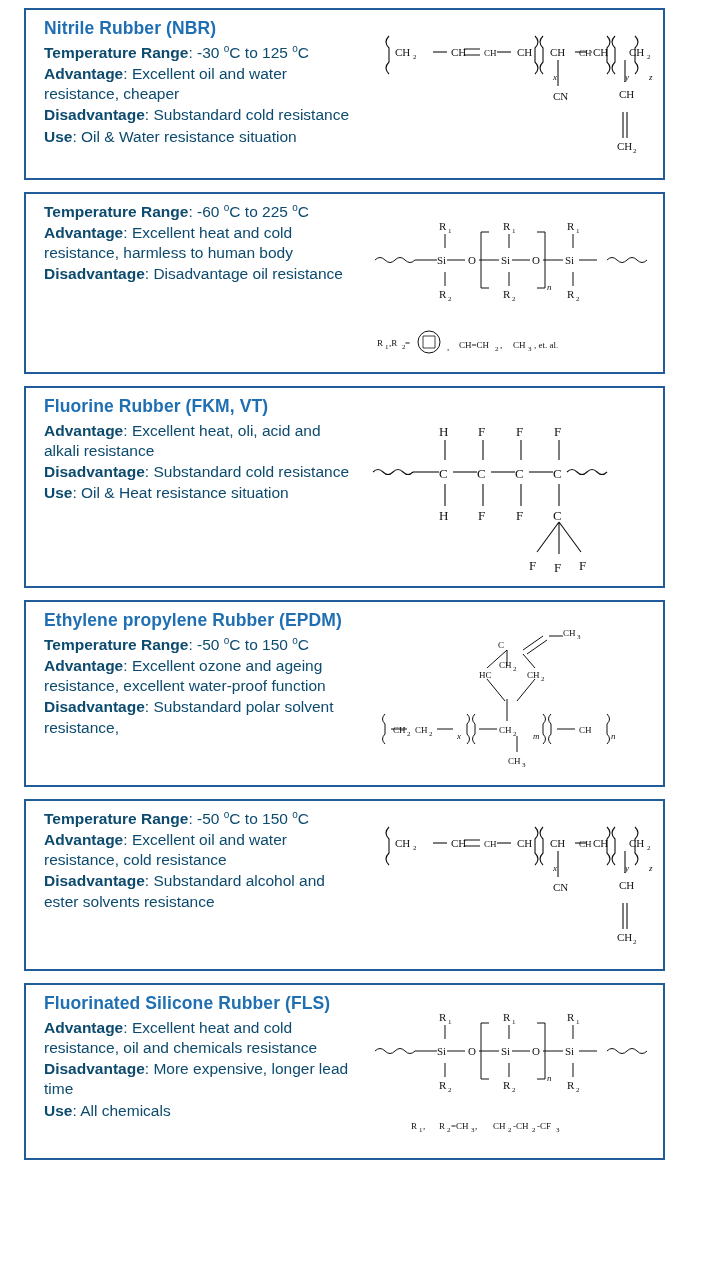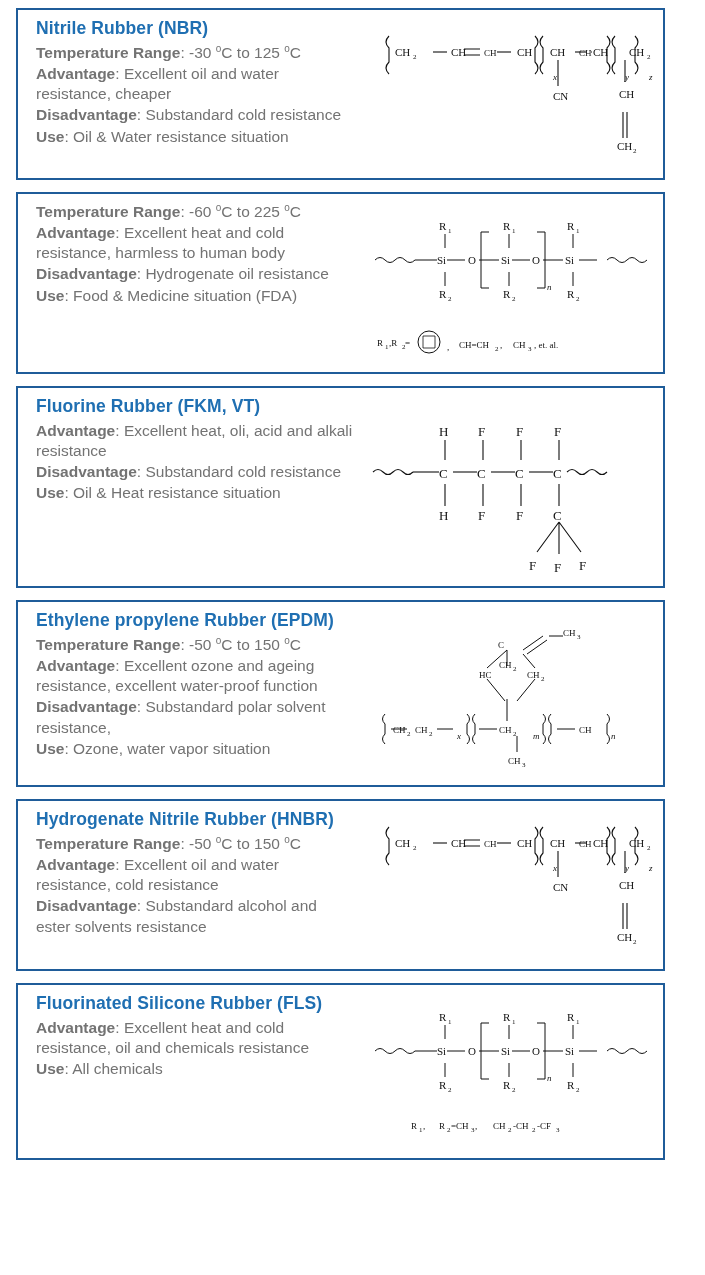--- a/index.html
+++ b/index.html
@@ -4,21 +4,21 @@
 <style>
   html,body{margin:0;padding:0;}
   body{
     width:705px;
     background:#ffffff;
     font-family:"Liberation Sans", sans-serif;
     color:#1a1a1a;
   }
   .sheet{
     width:673px;
-    padding:8px 0 6px 8px;
+    padding:8px 0 6px 16px;
     box-sizing:border-box;
   }
   .card{
     border:2px solid #1f5c99;
     margin:0 8px 12px 8px;
     box-sizing:border-box;
     display:flex;
     flex-direction:row;
     align-items:stretch;
     background:#fff;
@@ -42,21 +42,21 @@
     font-weight:bold;
     font-size:17.5px;
     margin:0 0 4px 0;
     letter-spacing:0.1px;
     line-height:1.2;
   }
   .row{
     font-size:15.5px;
     line-height:1.30;
     margin:0 0 1px 0;
-    color:#737373;
+    color:#0c4a6e;
   }
   .row b{font-weight:bold;}
   .deg{
     font-size:10px;
     vertical-align:super;
     line-height:0;
   }
   svg{display:block;}
   svg text{font-family:"Liberation Serif", serif; fill:#111;}
   .sub{font-size:7px;}
@@ -125,24 +125,21 @@
 
   <div class="card">
     <div class="text-col">
       <div class="row">
         <b>Temperature Range</b>: <span>-60 <span class="deg">o</span>C to 225 <span class="deg">o</span>C</span>
       </div>
       <div class="row">
         <b>Advantage</b>: <span>Excellent heat and cold resistance, harmless to human body</span>
       </div>
       <div class="row">
-        <b>Disadvantage</b>: <span>Hydrogenate oil  resistance</span>
-      </div>
-      <div class="row">
-        <b>Use</b>: <span>Food &amp; Medicine  situation (FDA)</span>
+        <b>Disadvantage</b>: <span>Disadvantage oil  resistance</span>
       </div>
     </div>
     <div class="fig-col">
       <svg width="290" height="170" viewBox="0 0 290 170">
         <g stroke="#111" stroke-width="1" fill="none">
           <path d="M8 62 q5 -5 10 0 t10 0 t10 0 t10 0"></path>
           <path d="M48 62 h22"></path>
           <path d="M80 62 h18"></path>
           <path d="M112 62 h20"></path>
           <path d="M145 62 h18"></path>
@@ -248,23 +245,20 @@
     <div class="text-col">
       <div class="title">Ethylene  propylene  Rubber (EPDM)</div>
       <div class="row">
         <b>Temperature Range</b>: <span>-50 <span class="deg">o</span>C to 150 <span class="deg">o</span>C</span>
       </div>
       <div class="row">
         <b>Advantage</b>: <span>Excellent ozone and ageing resistance, excellent water-proof function</span>
       </div>
       <div class="row">
         <b>Disadvantage</b>: <span>Substandard polar solvent resistance,</span>
-      </div>
-      <div class="row">
-        <b>Use</b>: <span>Ozone, water vapor situation</span>
       </div>
     </div>
     <div class="fig-col">
       <svg width="290" height="175" viewBox="0 0 290 175">
         <g stroke="#111" stroke-width="1" fill="none">
           <path d="M18 108 q-5 5 0 10 v10 q-5 5 0 10"></path>
           <path d="M24 123 h16"></path>
           <path d="M70 123 h16"></path>
           <path d="M100 108 q5 5 0 10 v10 q5 5 0 10"></path>
           <path d="M108 108 q-5 5 0 10 v10 q-5 5 0 10"></path>
@@ -305,21 +299,20 @@
             <text x="146" y="65" class="sub">2</text>
           <text x="141" y="158">CH</text>
             <text x="155" y="161" class="sub">3</text>
         </g>
       </svg>
     </div>
   </div>
 
   <div class="card">
     <div class="text-col">
-      <div class="title">Hydrogenate  Nitrile Rubber (HNBR)</div>
       <div class="row">
         <b>Temperature Range</b>: <span>-50 <span class="deg">o</span>C to 150 <span class="deg">o</span>C</span>
       </div>
       <div class="row">
         <b>Advantage</b>: <span>Excellent oil and water resistance, cold resistance</span>
       </div>
       <div class="row">
         <b>Disadvantage</b>: <span>Substandard alcohol and ester solvents resistance</span>
       </div>
     </div>
@@ -361,20 +354,23 @@
         </g>
       </svg>
     </div>
   </div>
 
   <div class="card">
     <div class="text-col">
       <div class="title">Fluorinated  Silicone  Rubber (FLS)</div>
       <div class="row">
         <b>Advantage</b>: <span>Excellent heat and cold resistance, oil and chemicals resistance</span>
+      </div>
+      <div class="row">
+        <b>Disadvantage</b>: <span>More expensive, longer lead time</span>
       </div>
       <div class="row">
         <b>Use</b>: <span>All chemicals</span>
       </div>
     </div>
     <div class="fig-col">
       <svg width="290" height="165" viewBox="0 0 290 165">
         <g stroke="#111" stroke-width="1" fill="none">
           <path d="M8 62 q5 -5 10 0 t10 0 t10 0 t10 0"></path>
           <path d="M48 62 h22"></path>

